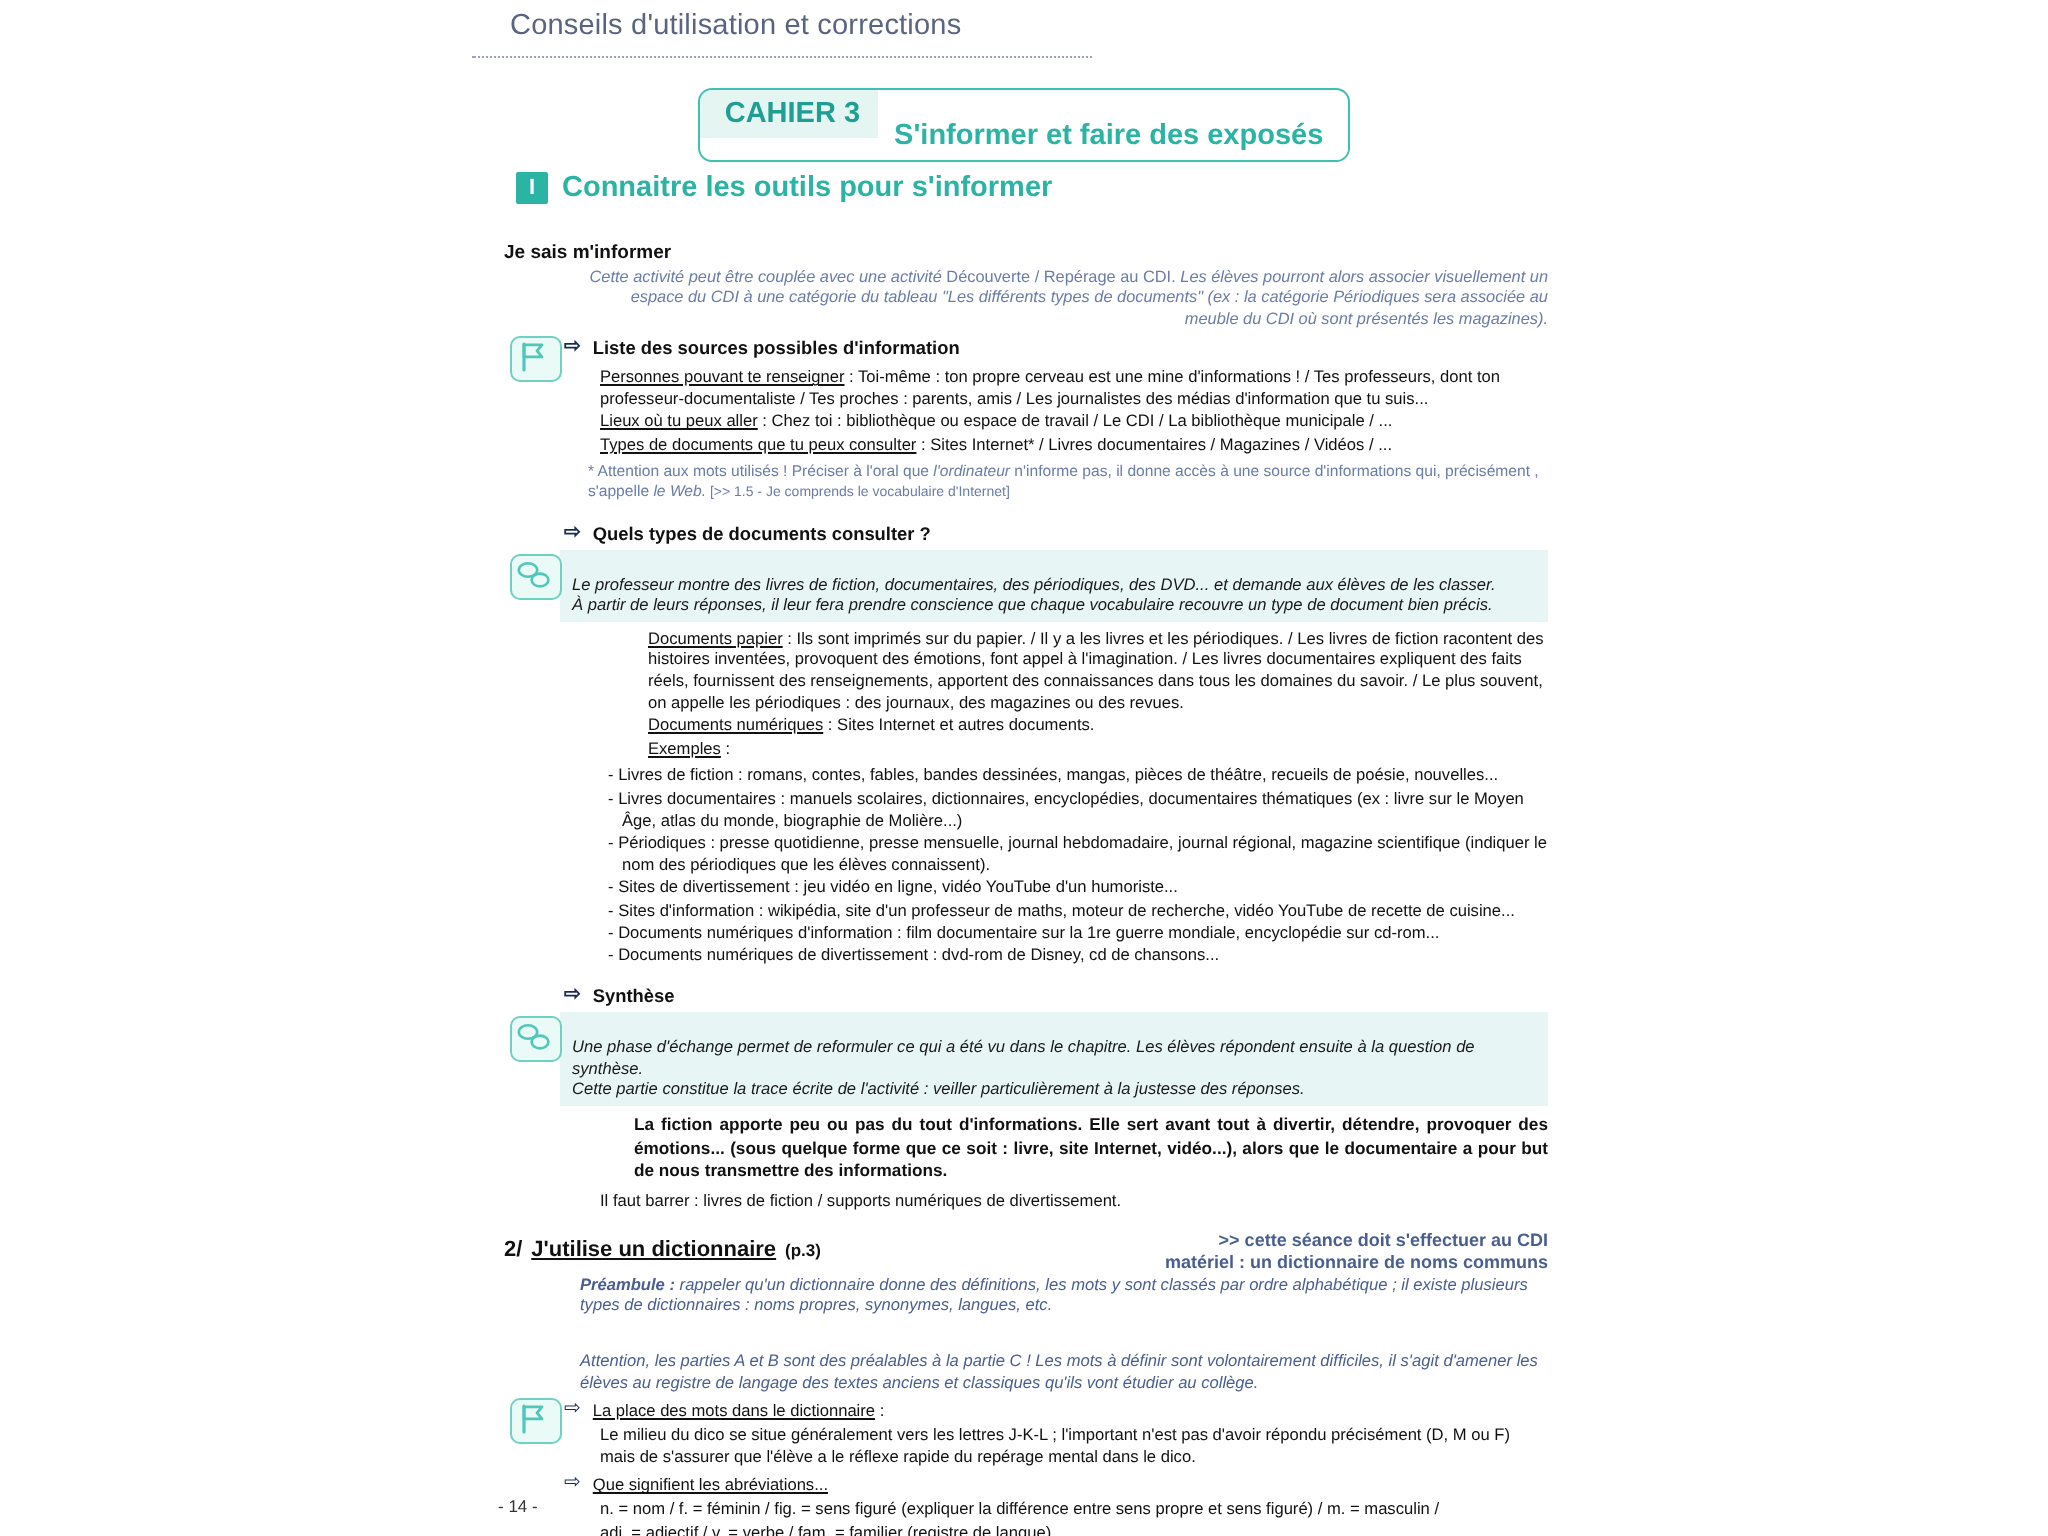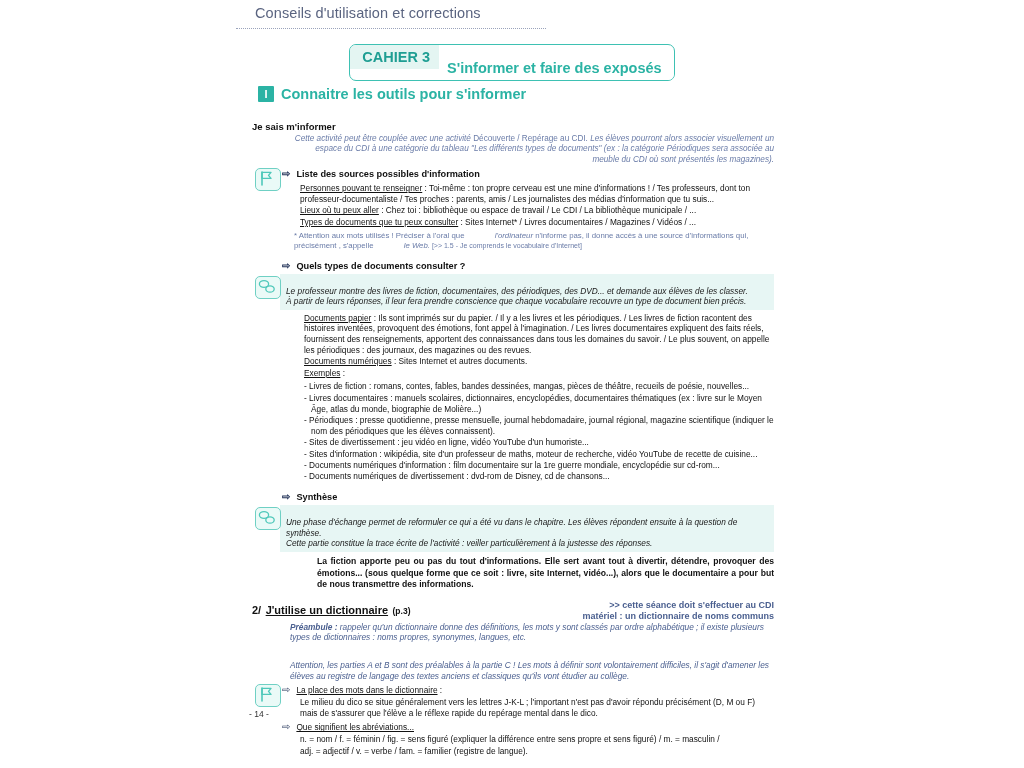--- a/index.html
+++ b/index.html
@@ -195,30 +195,30 @@
 
   .para {
     font-size: 8.3px;
     line-height: 10.6px;
     color: #111111;
     margin-left: 48px;
     margin-top: 3px;
   }
   .para u { text-decoration: underline; }
   .para.tight { margin-top: 1px; }
-  .para.indent-lg { margin-left: 52px; }
+  .para.indent-lg { margin-left: 72px; }
 
   .footnote {
     font-size: 7.8px;
     line-height: 10px;
     color: #6a7ca8;
     margin-left: 42px;
     margin-top: 3px;
   }
-  .footnote i { font-style: italic; margin-left: 28px; }
+  .footnote i { font-style: italic; }
   .footnote .tiny { font-size: 7px; }
 
   .highlight {
     background: #e7f6f4;
     margin-left: 28px;
     margin-top: 2px;
     padding: 12px 4px 3px 6px;
     font-style: italic;
     font-size: 8.3px;
     line-height: 10.6px;
@@ -264,21 +264,21 @@
   .part-head {
     font-size: 9.6px;
     font-weight: bold;
     color: #111111;
     margin-top: 10px;
   }
 
   .pagenum {
     position: absolute;
     left: 249px;
-    top: 709px;
+    top: 748px;
     font-size: 8.5px;
     color: #333333;
   }
 
   .sp-6 { height: 6px; }
   .sp-9 { height: 9px; }
   .sp-3 { height: 3px; }
 </style>
 </head>
 <body>
@@ -376,20 +376,21 @@
           <ellipse cx="14" cy="12" rx="4.2" ry="3.2" fill="none" stroke="#4fc8ba" stroke-width="1.3"></ellipse>
         </svg>
       </div>
       <div class="highlight">
         <div>Une phase d'échange permet de reformuler ce qui a été vu dans le chapitre. Les élèves répondent ensuite à la question de synthèse.</div>
         <div>Cette partie constitue la trace écrite de l'activité : veiller particulièrement à la justesse des réponses.</div>
       </div>
     </div>
 
     <div class="synth-para"><b>La fiction apporte peu ou pas du tout d'informations. Elle sert avant tout à divertir, détendre, provoquer des émotions... (sous quelque forme que ce soit : livre, site Internet, vidéo...), alors que </b><b>le documentaire</b><b> a pour but de nous transmettre des informations.</b></div>
+    <div class="synth-after">Il faut barrer : livres de fiction / supports numériques de divertissement.</div>
 
     <div class="sp-9"></div>
 
     <div class="act-row">
       <span class="act-title">2/</span>
       <span class="act-title"><u>J'utilise un dictionnaire</u></span>
       <span class="act-page">(p.3)</span>
       <div class="act-meta">
         <div>&gt;&gt; cette séance doit s'effectuer au CDI</div>
         <div>matériel : un dictionnaire de noms communs</div>

